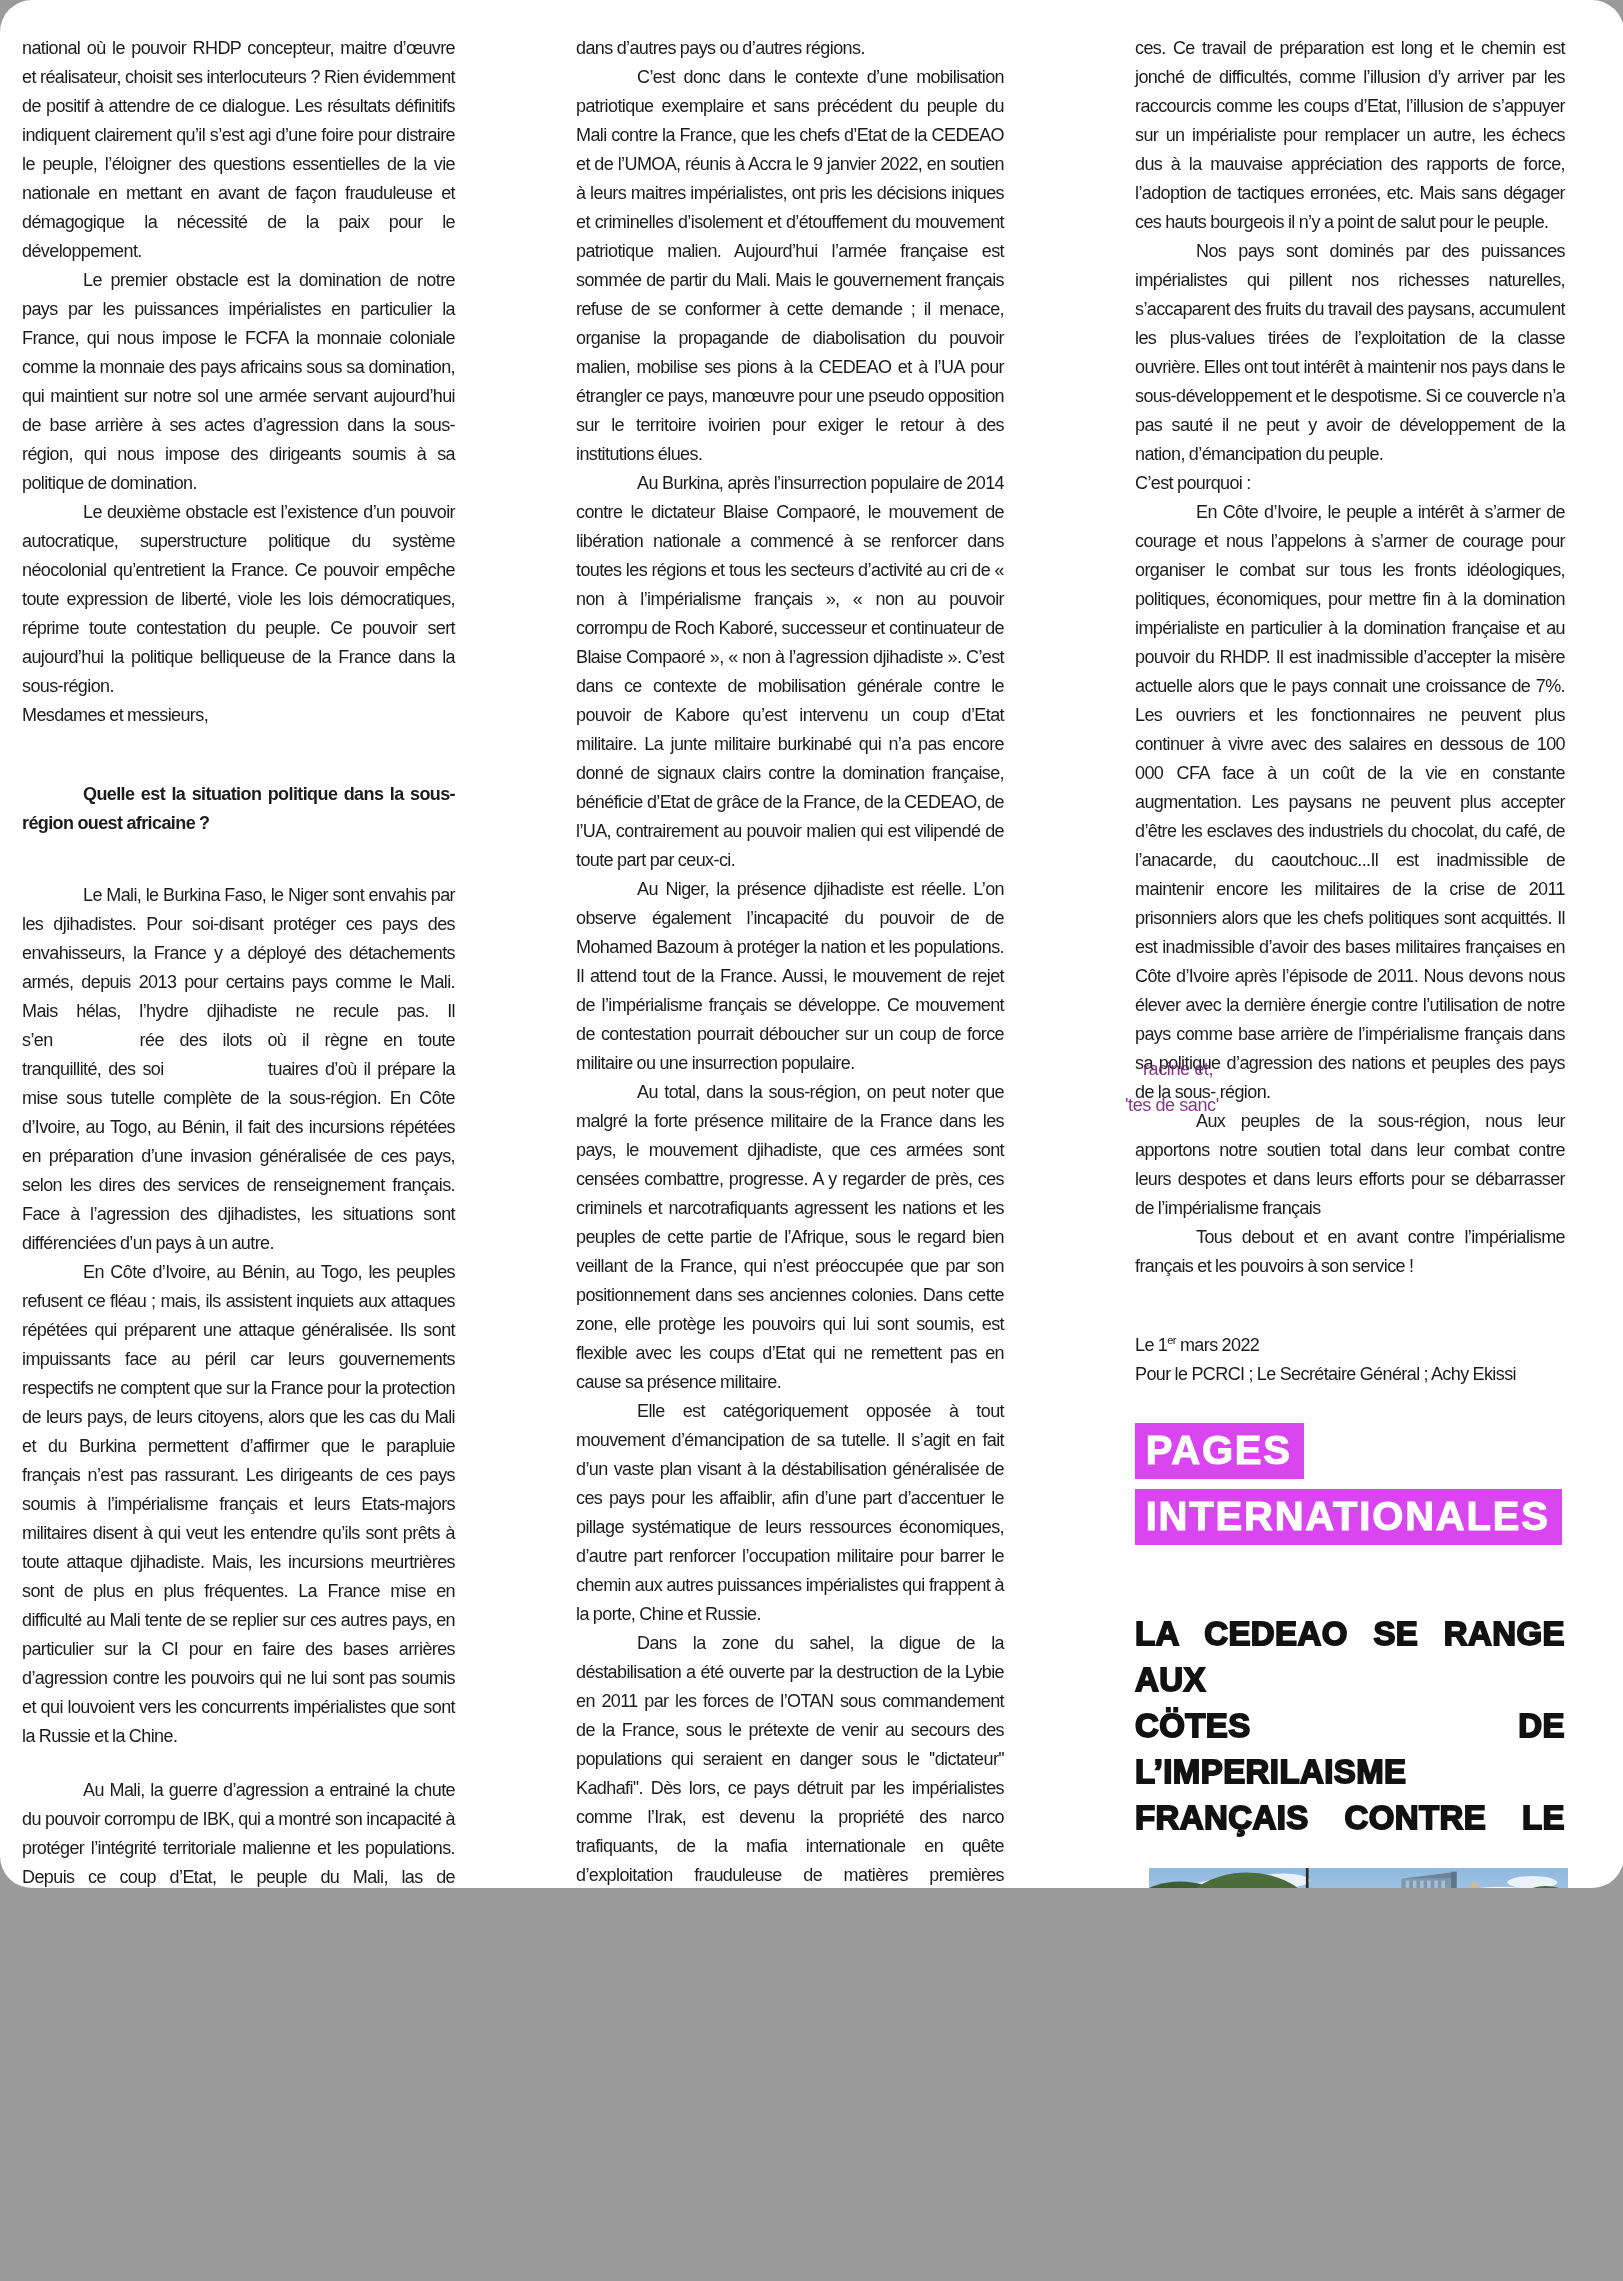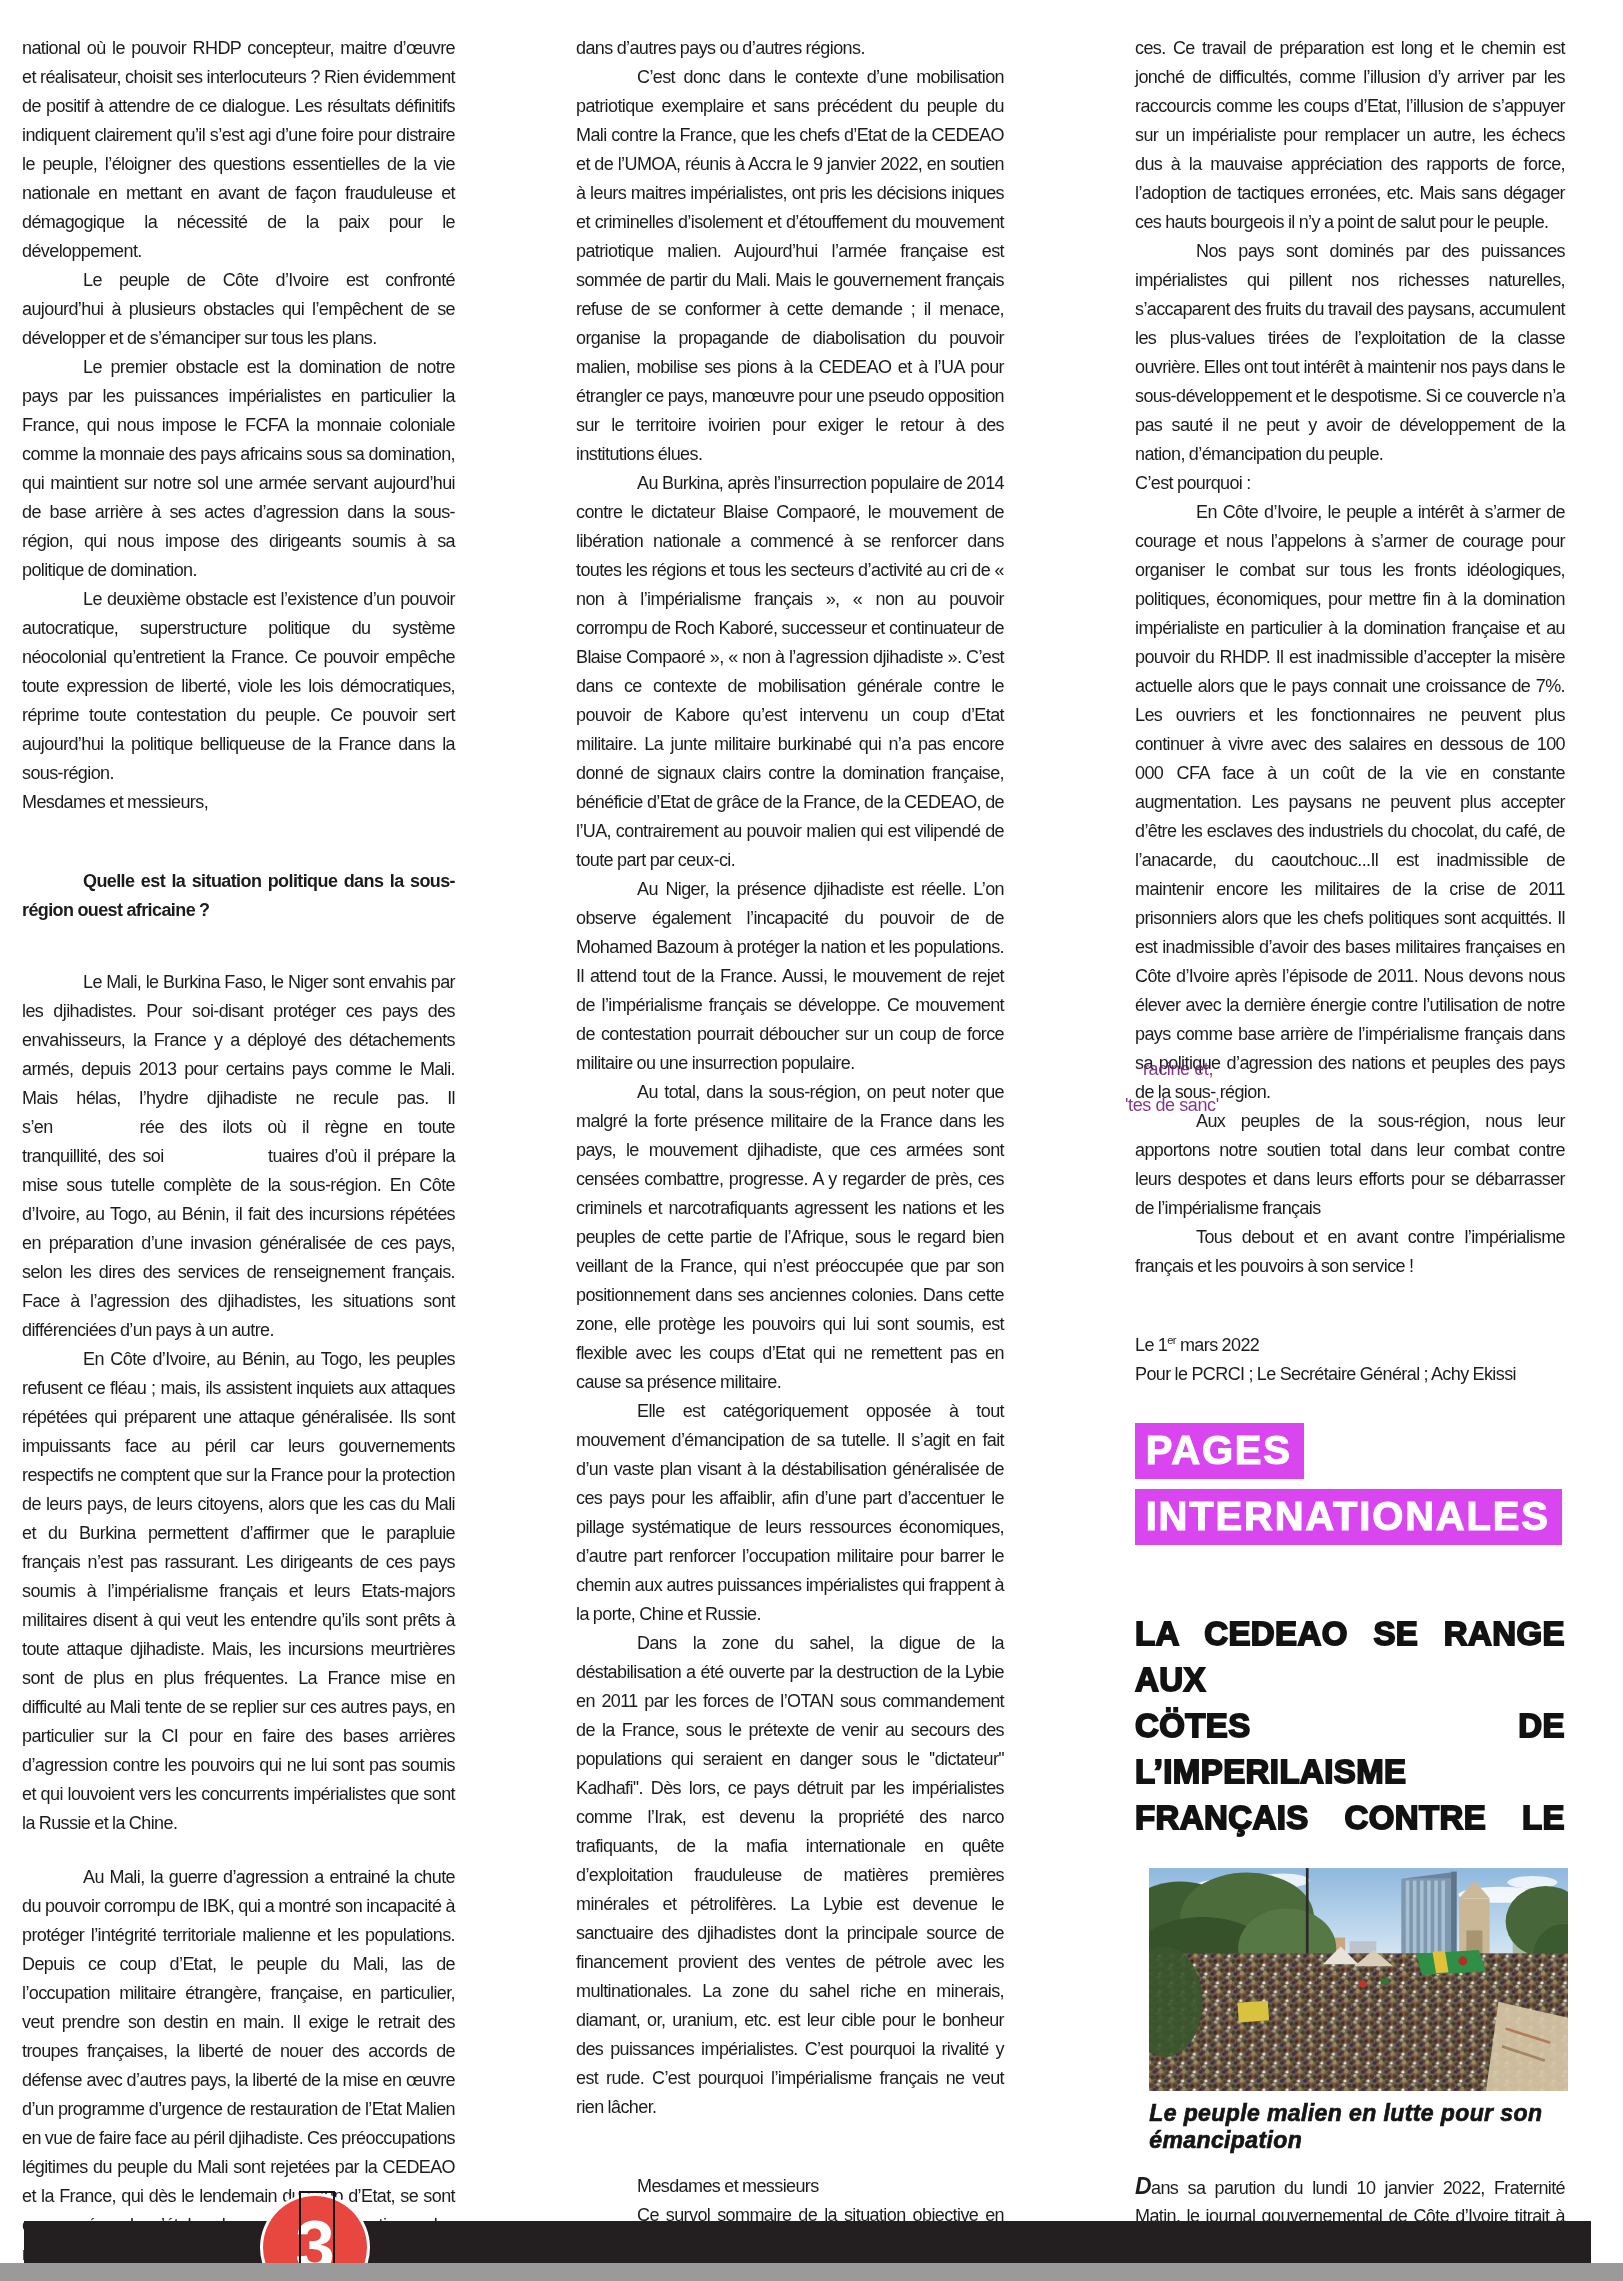--- a/index.html
+++ b/index.html
@@ -1,17 +1,17 @@
 <!DOCTYPE html>
 <html style="font-size:14.3px"><head>
 <meta charset="utf-8">
 <style>
   html,body{margin:0;padding:0;background:#9a9a9a;}
-  .page{position:relative;width:1624px;height:2263px;background:#ffffff;overflow:hidden;
-        font-family:"Liberation Sans",sans-serif;color:#1c1c1c;}
+  .page{position:relative;width:1624px;height:1888px;background:#ffffff;overflow:hidden;
+        font-family:"Liberation Sans",sans-serif;color:#1c1c1c;border-radius:32px;}
   .col{position:absolute;top:34px;}
   .col-left{left:22px;width:433px;}
   .col-mid{left:576px;width:428px;}
   .col-right{left:1135px;width:430px;}
   .col p{margin:0;text-align:justify;font-size:18px;line-height:29px;
          letter-spacing:-0.6px;word-spacing:-0.4px;}
   .indent{text-indent:61px;}
   .mt-s{margin-top:25px !important;}
   .mt-m{margin-top:43px !important;}
   .mt-l{margin-top:50px !important;}
@@ -48,21 +48,20 @@
   .page-rect{position:absolute;left:299px;top:2191px;width:36px;height:90px;border:2.7px solid #141414;
              box-sizing:border-box;background:transparent;z-index:4;}
 </style>
 </head>
 <body>
 
 <div class="page">
 
   <div class="col col-left">
     <p>national où le pouvoir RHDP concepteur, maitre d’œuvre et réalisateur, choisit ses interlocuteurs ? Rien évidemment de positif à attendre de ce dialogue. Les résultats définitifs indiquent clairement qu’il s’est agi d’une foire pour distraire le peuple, l’éloigner des questions essentielles de la vie nationale en mettant en avant de façon frauduleuse et démagogique la nécessité de la paix pour le développement.</p>
-    <p class="indent">Le peuple de Côte d’Ivoire est confronté aujourd’hui à plusieurs obstacles qui l’empêchent de se développer et de s’émanciper sur tous les plans.</p>
     <p class="indent">Le premier obstacle est la domination de notre pays par les puissances impérialistes en particulier la France, qui nous impose le FCFA la monnaie coloniale comme la monnaie des pays africains sous sa domination, qui maintient sur notre sol une armée servant aujourd’hui de base arrière à ses actes d’agression dans la sous-région, qui nous impose des dirigeants soumis à sa politique de domination.</p>
     <p class="indent">Le deuxième obstacle est l’existence d’un pouvoir autocratique, superstructure politique du système néocolonial qu’entretient la France. Ce pouvoir empêche toute expression de liberté, viole les lois démocratiques, réprime toute contestation du peuple. Ce pouvoir sert aujourd’hui la politique belliqueuse de la France dans la sous-région.</p>
     <p>Mesdames et messieurs,</p>
     <p class="indent bold-head mt-l">Quelle est la situation politique dans la sous-région ouest africaine ?</p>
     <p class="indent mt-m">Le Mali, le Burkina Faso, le Niger sont envahis par les djihadistes. Pour soi-disant protéger ces pays des envahisseurs, la France y a déployé des détachements armés, depuis 2013 pour certains pays comme le Mali. Mais hélas, l’hydre djihadiste ne recule pas. Il s’en     rée des ilots où il règne en toute tranquillité, des soi      tuaires d’où il prépare la mise sous tutelle complète de la sous-région. En Côte d’Ivoire, au Togo, au Bénin, il fait des incursions répétées en préparation d’une invasion généralisée de ces pays, selon les dires des services de renseignement français. Face à l’agression des djihadistes, les situations sont différenciées d’un pays à un autre.</p>
     <p class="indent">En Côte d’Ivoire, au Bénin, au Togo, les peuples refusent ce fléau ; mais, ils assistent inquiets aux attaques répétées qui préparent une attaque généralisée. Ils sont impuissants face au péril car leurs gouvernements respectifs ne comptent que sur la France pour la protection de leurs pays, de leurs citoyens, alors que les cas du Mali et du Burkina permettent d’affirmer que le parapluie français n’est pas rassurant. Les dirigeants de ces pays soumis à l’impérialisme français et leurs Etats-majors militaires disent à qui veut les entendre qu’ils sont prêts à toute attaque djihadiste. Mais, les incursions meurtrières sont de plus en plus fréquentes. La France mise en difficulté au Mali tente de se replier sur ces autres pays, en particulier sur la CI pour en faire des bases arrières d’agression contre les pouvoirs qui ne lui sont pas soumis et qui louvoient vers les concurrents impérialistes que sont la Russie et la Chine.</p>
     <p class="indent mt-s">Au Mali, la guerre d’agression a entrainé la chute du pouvoir corrompu de IBK, qui a montré son incapacité à protéger l’intégrité territoriale malienne et les populations. Depuis ce coup d’Etat, le peuple du Mali, las de l’occupation militaire étrangère, française, en particulier, veut prendre son destin en main. Il exige le retrait des troupes françaises, la liberté de nouer des accords de défense avec d’autres pays, la liberté de la mise en œuvre d’un programme d’urgence de restauration de l’Etat Malien en vue de faire face au péril djihadiste. Ces préoccupations légitimes du peuple du Mali sont rejetées par la CEDEAO et la France, qui dès le lendemain du coup d’Etat, se sont empressées de s’étaler dans des condamnations, des menaces de sanctions économiques et politiques et ont exigé le retour à des institutions élues démocratiquement avant le 27 Février 2022, dans un pays en guerre dont plus de la moitié du territoire est occupée par les djihadistes qui sèment la mort et la terreur au sein d’une population  chassée de son terroir et contrainte de se réfugier</p>
   </div>
 
   <div class="col col-mid">

